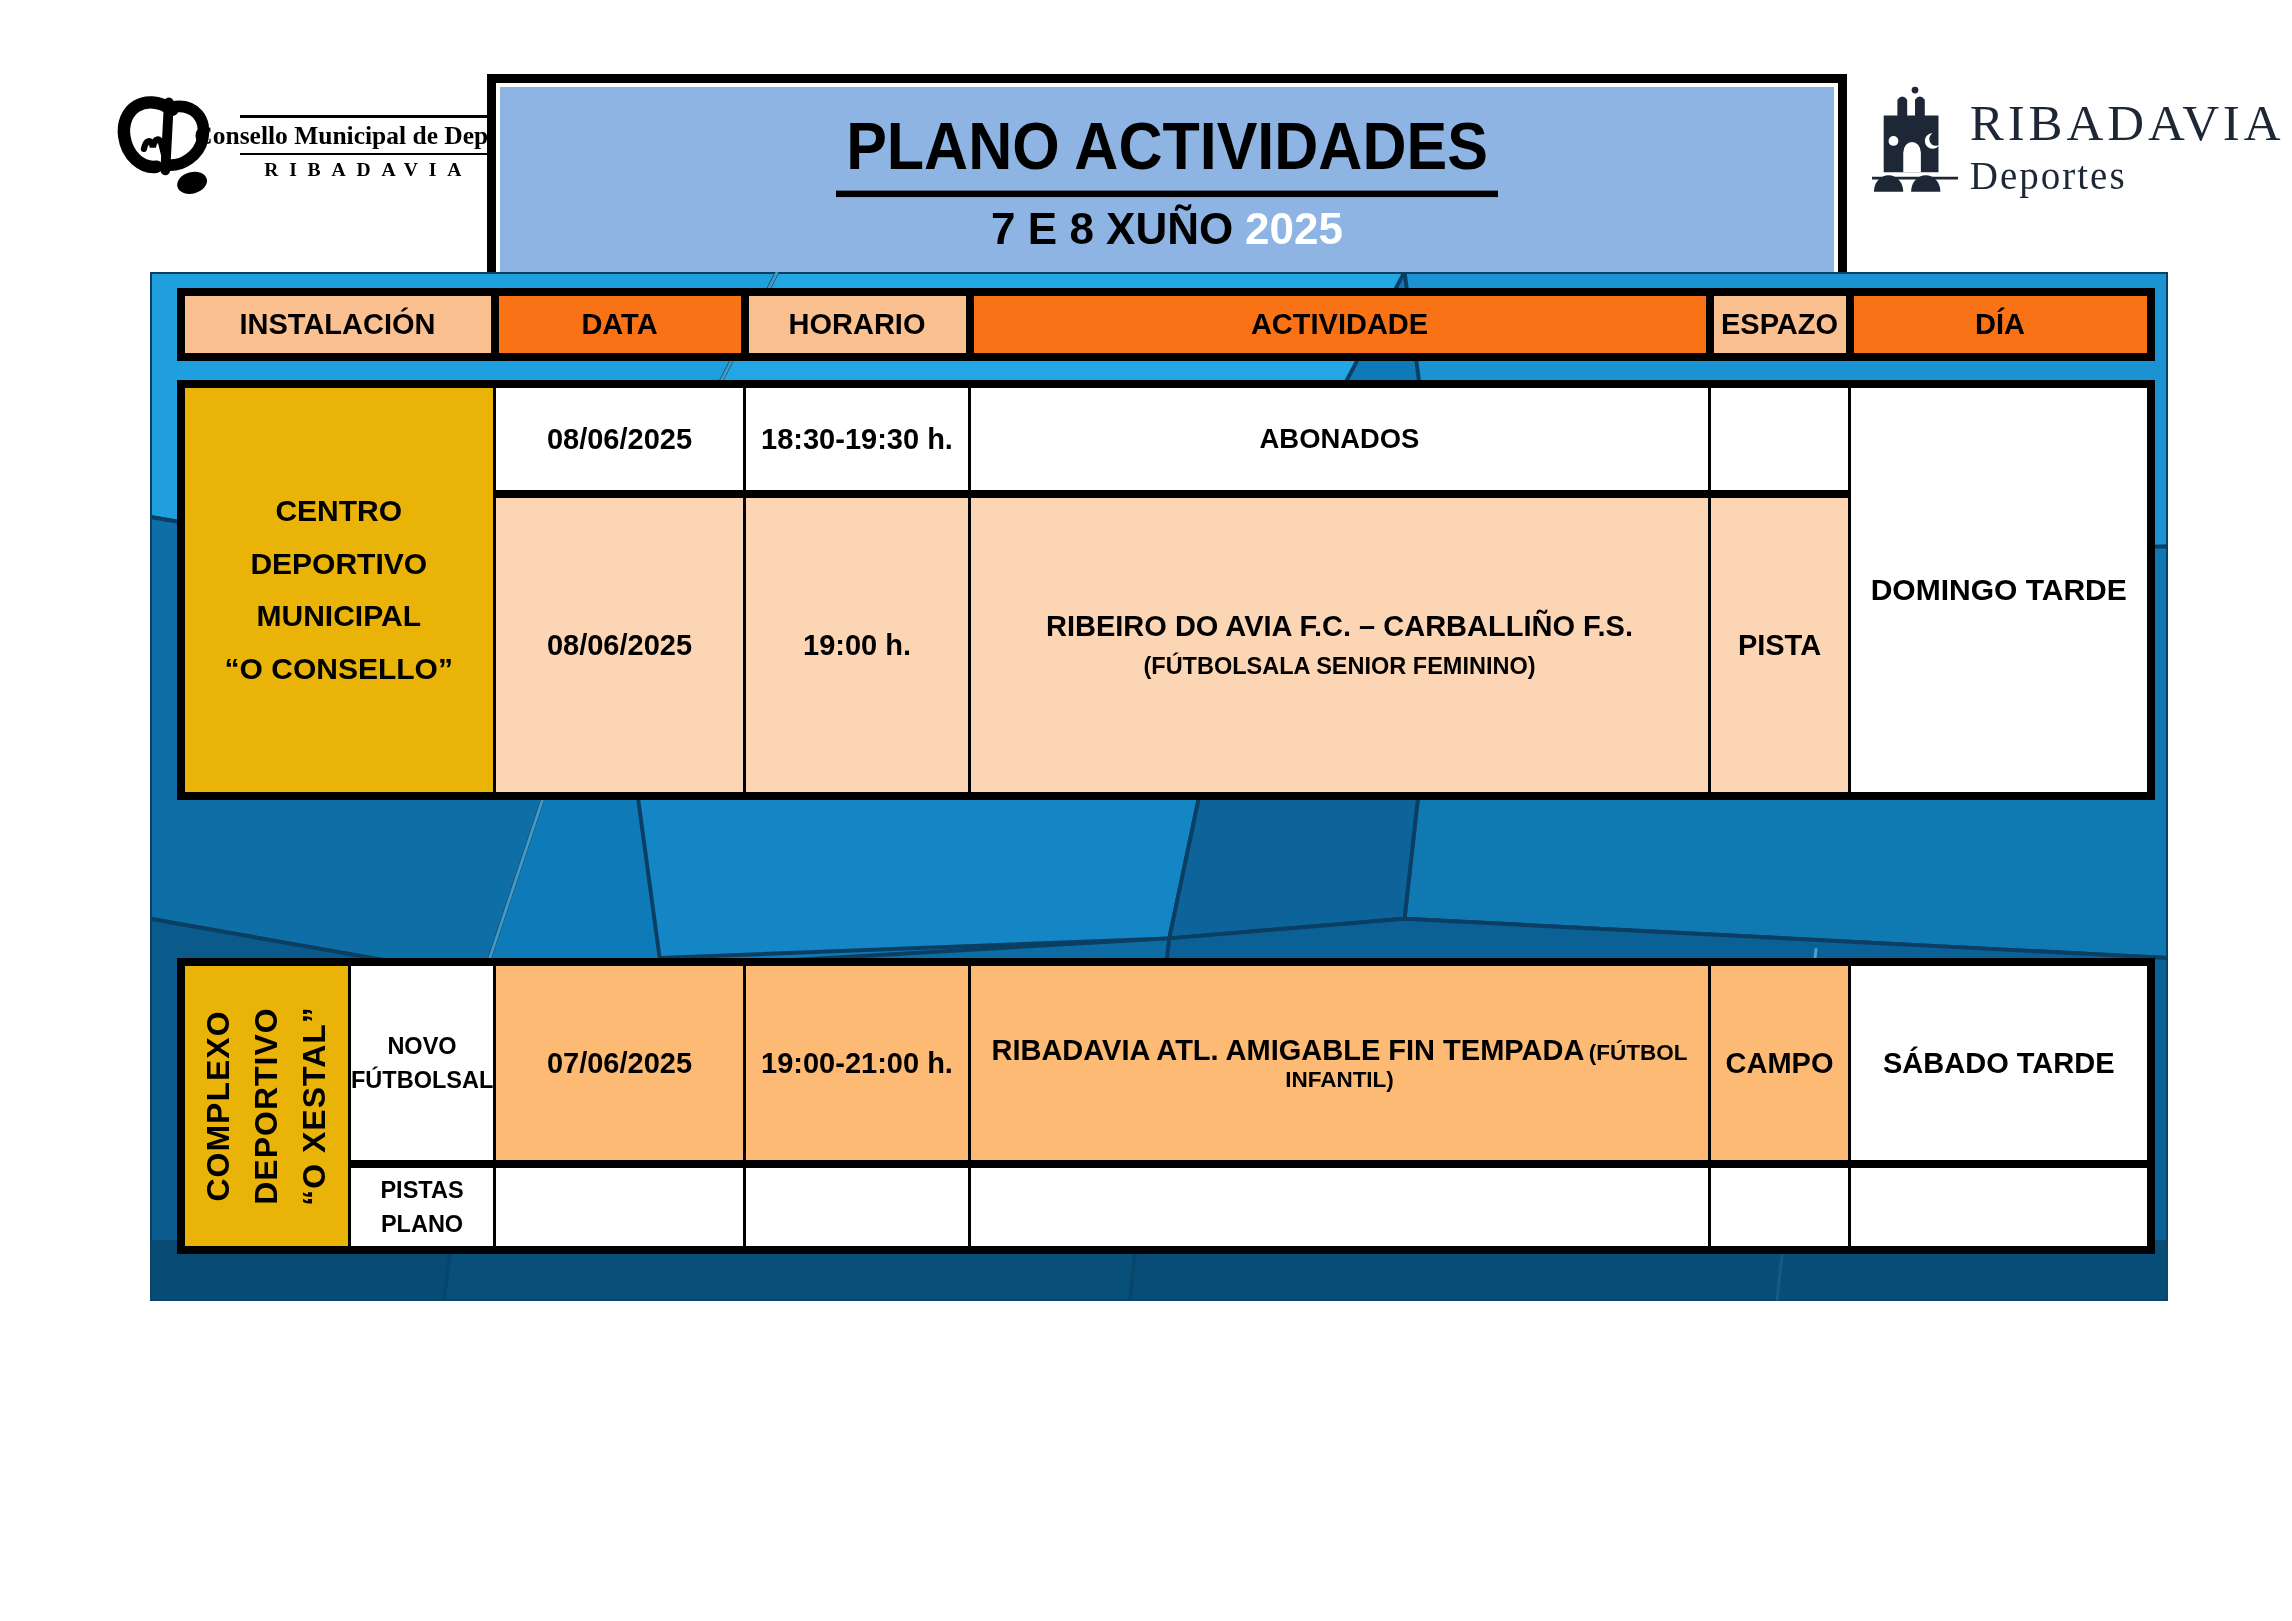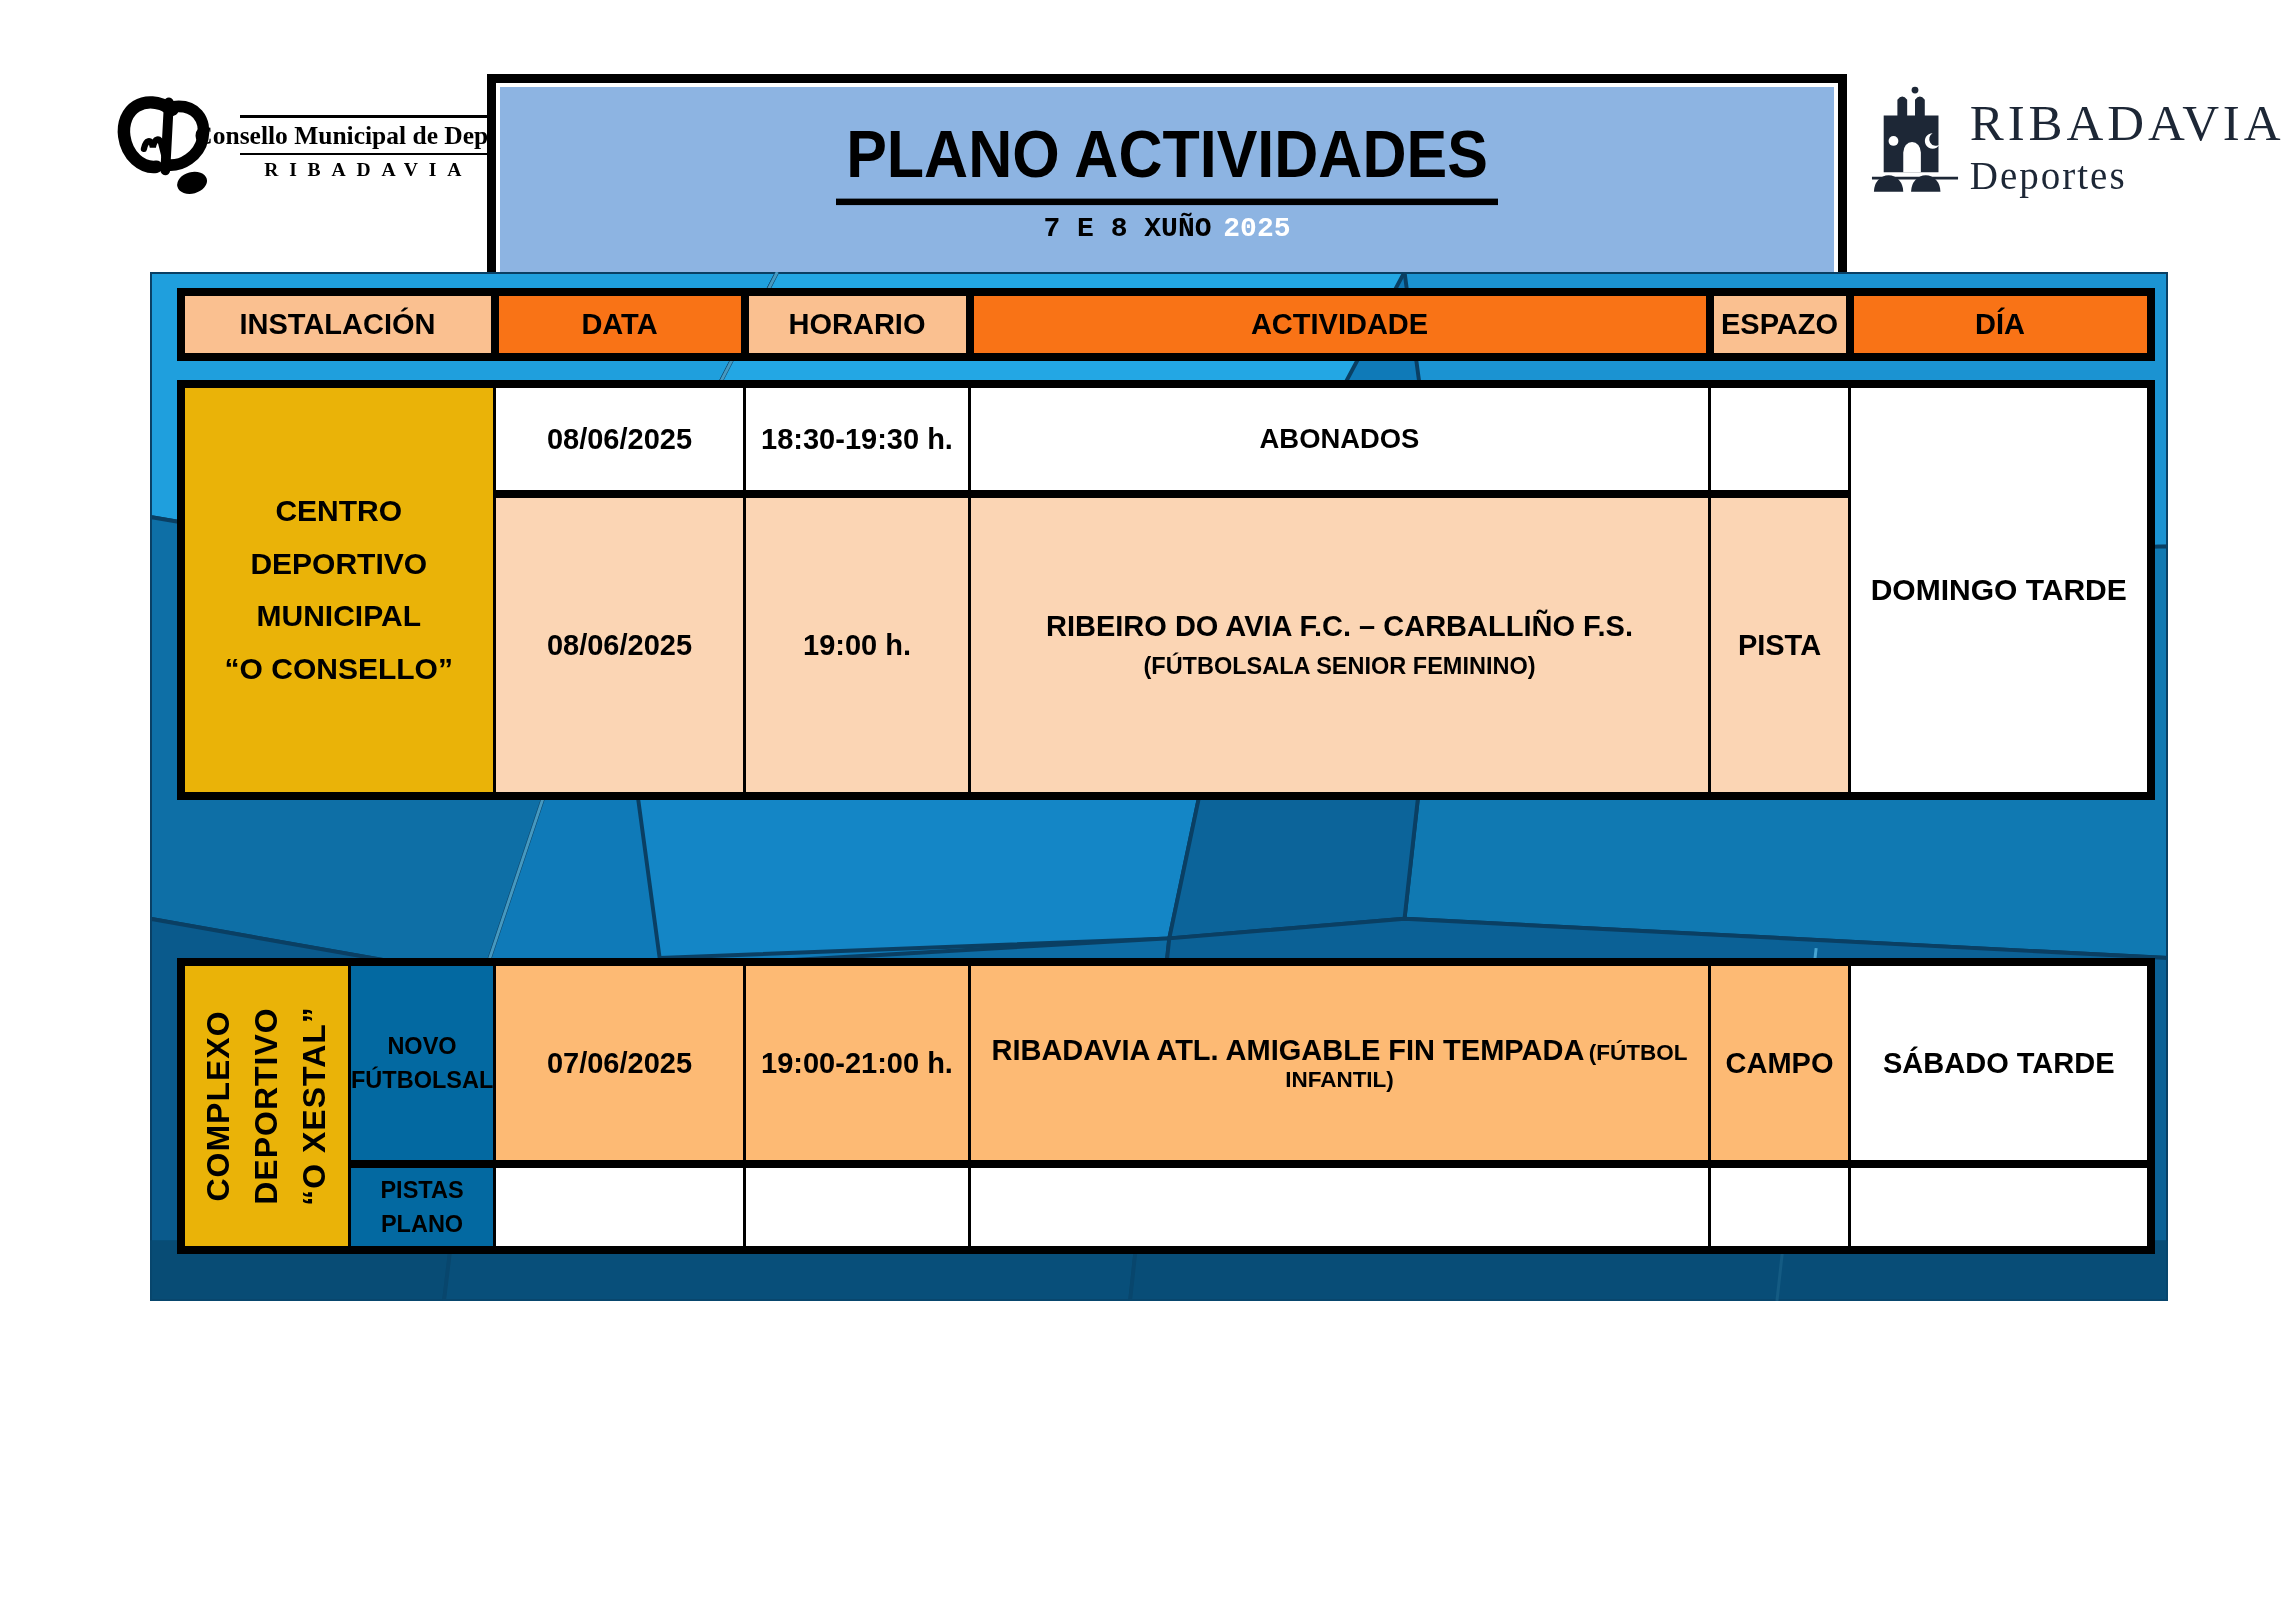--- a/index.html
+++ b/index.html
@@ -15,21 +15,21 @@
   .cmd-city{font-family:"Liberation Serif",serif;font-weight:bold;font-size:19.6px;
             letter-spacing:10.8px;margin-top:3.9px;white-space:nowrap;}
 
   .title-box{position:absolute;left:487px;top:74px;width:1360px;height:220px;
              background:#000;padding:0;box-sizing:border-box;}
   .title-white{position:absolute;inset:8.8px;background:#ffffff;}
   .title-blue{position:absolute;inset:12.7px;background:#8DB4E2;display:flex;flex-direction:column;
               align-items:center;justify-content:center;}
   .title-main{font-size:61px;font-weight:bold;letter-spacing:0px;line-height:1;
               border-bottom:6.9px solid #000;padding:0 9.8px 9.8px 9.8px;transform:scaleY(1.08);}
-  .title-sub{margin-top:13.7px;font-size:28px;font-weight:bold;line-height:1;font-family:Liberation Mono, monospace;}
+  .title-sub{margin-top:13.7px;font-size:44px;font-weight:bold;line-height:1;}
   .title-sub .yr{color:#ffffff;margin-left:11.8px;}
 
   .concello-logo{position:absolute;left:1870px;top:84px;display:flex;align-items:flex-start;gap:9.8px;color:#1d2736;}
   .concello-text{display:flex;flex-direction:column;margin-top:13.7px;}
   .concello-name{font-family:"Liberation Serif",serif;font-size:51px;letter-spacing:3.9px;line-height:1;}
   .concello-sub{font-family:"Liberation Serif",serif;font-size:39px;letter-spacing:2px;line-height:1;margin-top:7.8px;}
 
   
   .panel{position:absolute;left:150px;top:272px;width:2018px;height:1029px;background:#0f7ab8;}
   .panel-bg{position:absolute;inset:0;width:100%;height:100%;display:block;}
@@ -41,21 +41,21 @@
   table.tbl{border:8.8px solid #000;}
   td.thickR{border-right-width:8.8px;}
   tr.thickT td{border-top-width:8.8px;}
   table.hdr td{border:8.8px solid #000;font-size:29px;letter-spacing:0px;}
 
   .bg-white{background:#ffffff;}
   .bg-orange{background:#FAC090;}
   .bg-rose{background:#f97316;}
   .bg-teal{background:#eab308;}
   .bg-peach{background:#FBD5B4;}
-  .bg-pale{background:#0369a1;}
+  .bg-pale{background:#ffffff;}
   .bg-green{background:#fdba74;}
 
   .t30{font-size:29px;}
   .t28{font-size:27.4px;}
   .t31{font-size:30px;}
   .t33{font-size:32px;}
   .instal-lines span{display:block;font-size:30px;line-height:1.75;}
   .activ-sub{display:block;font-size:23.5px;margin-top:9.8px;font-weight:bold;}
   .activ-detail{font-size:22.5px;}
   .sublabel span{display:block;font-size:23.5px;line-height:1.45;}

